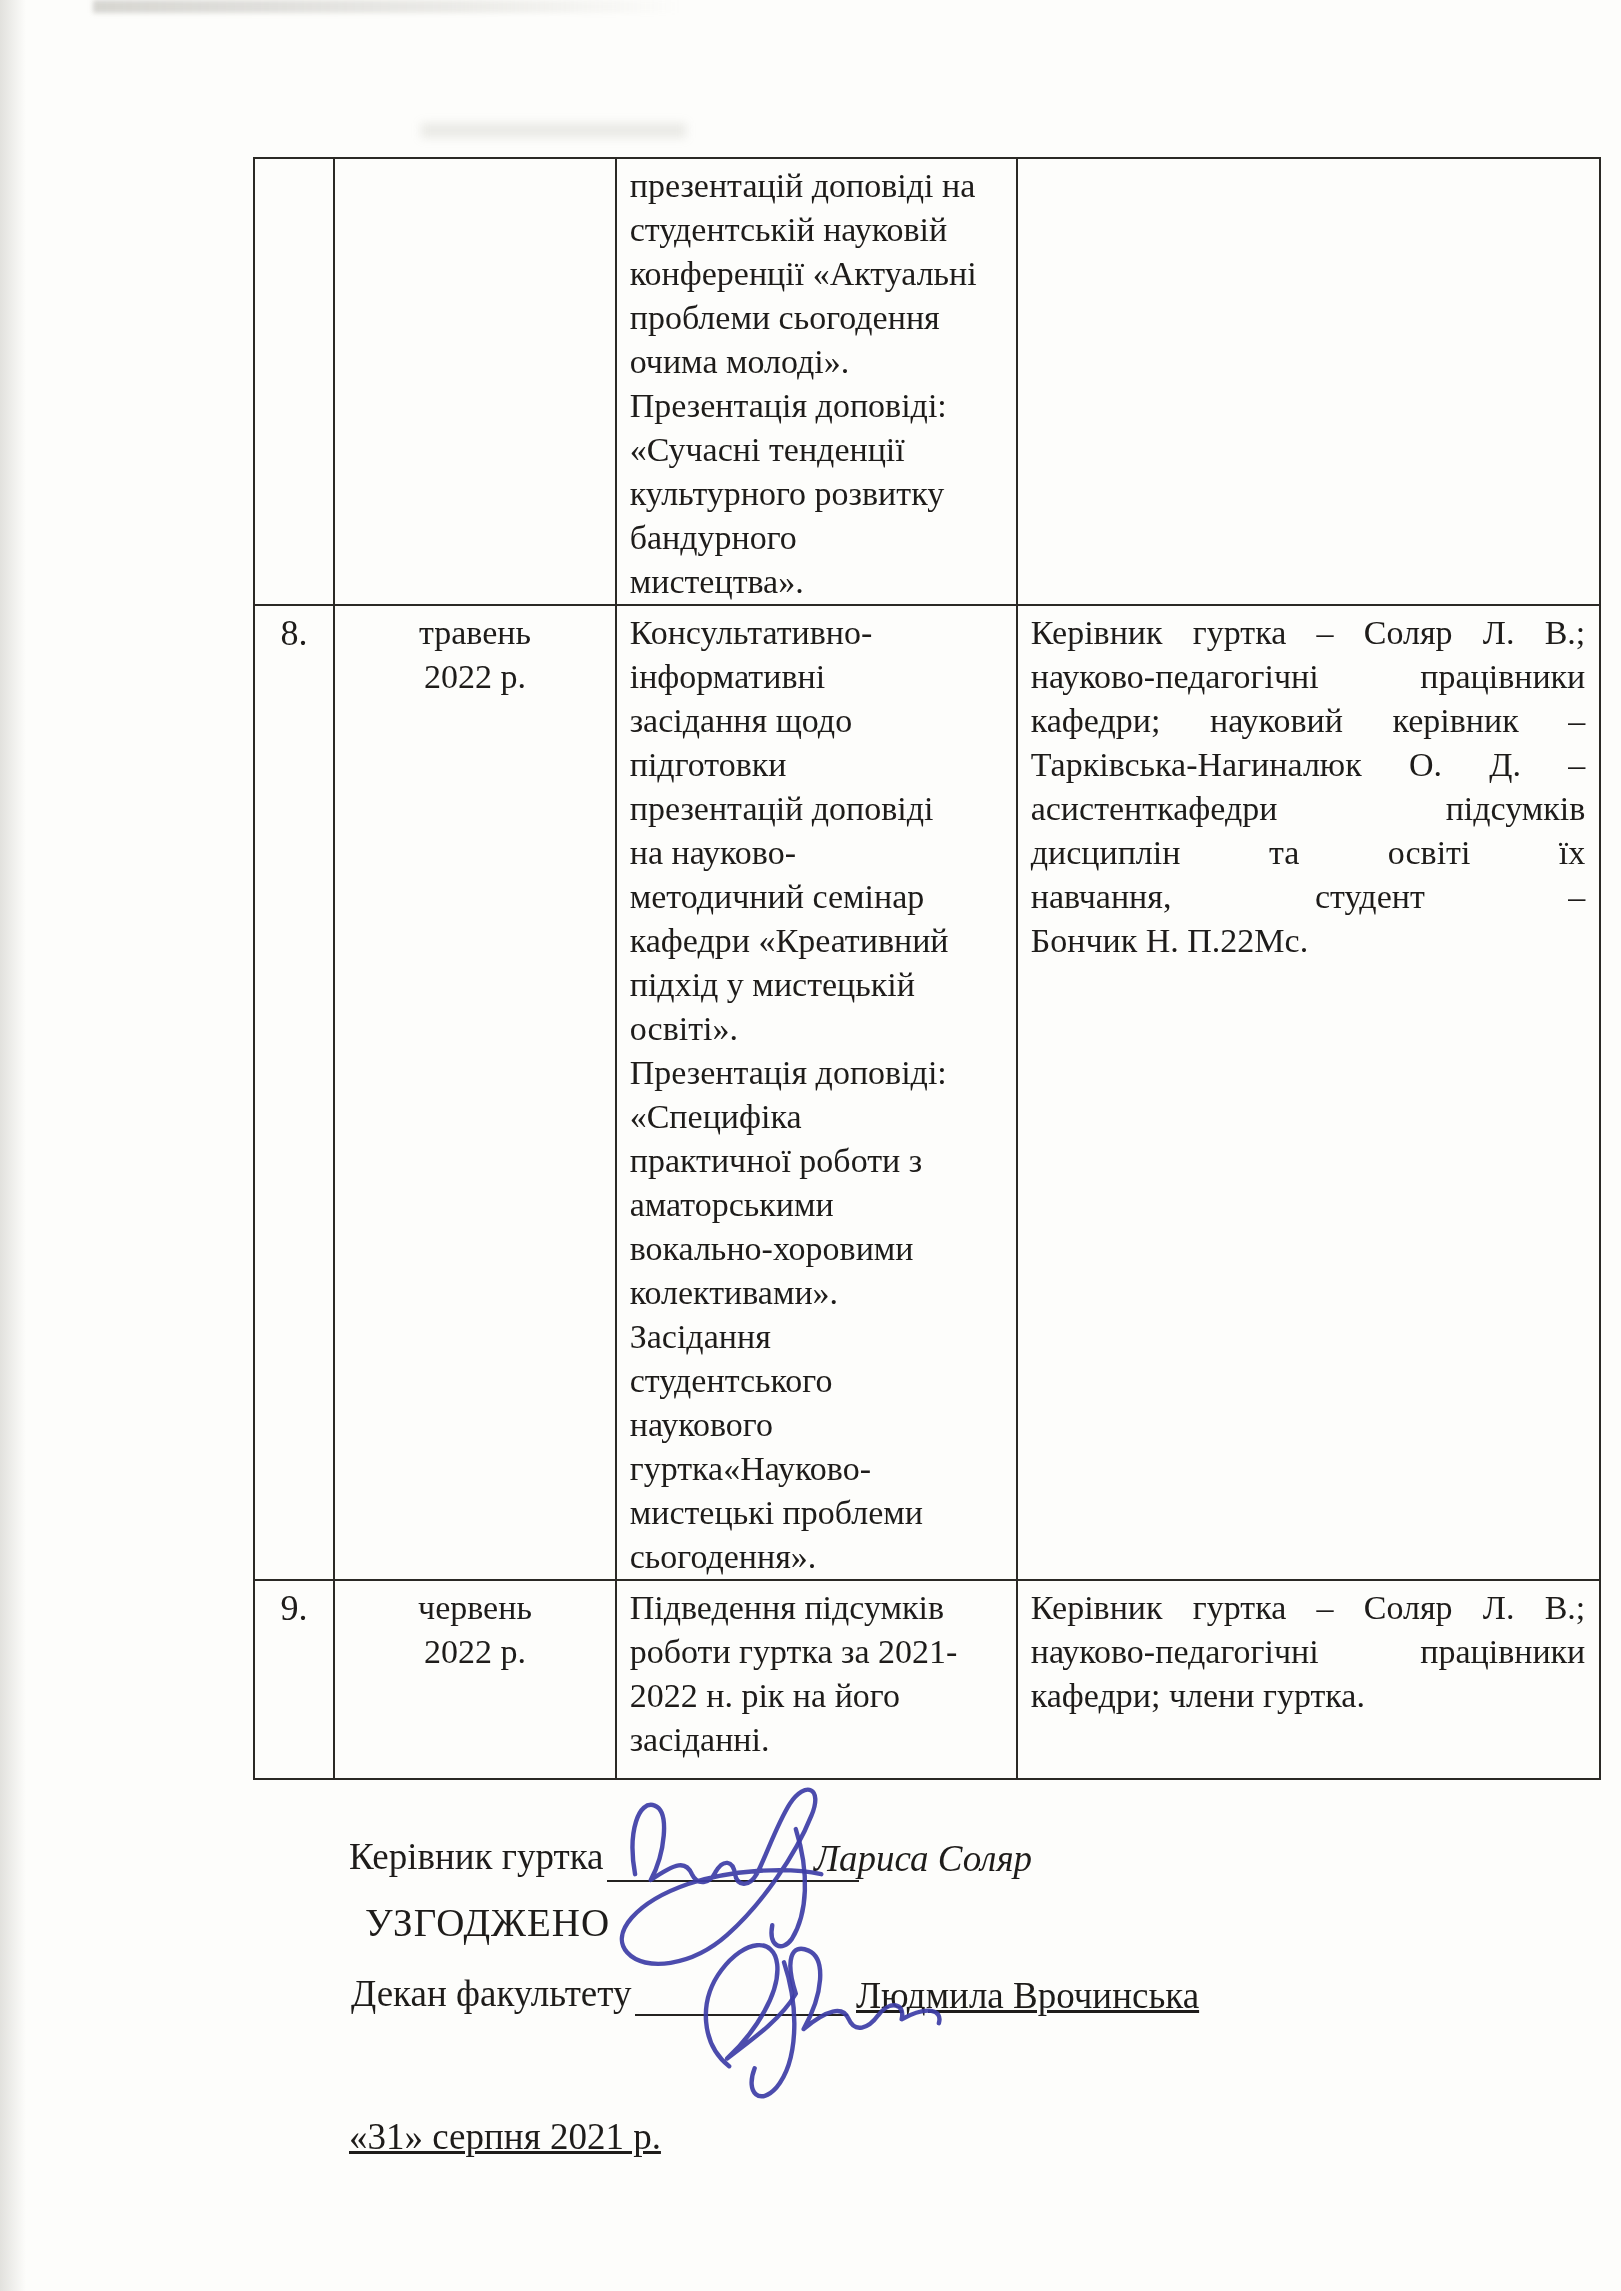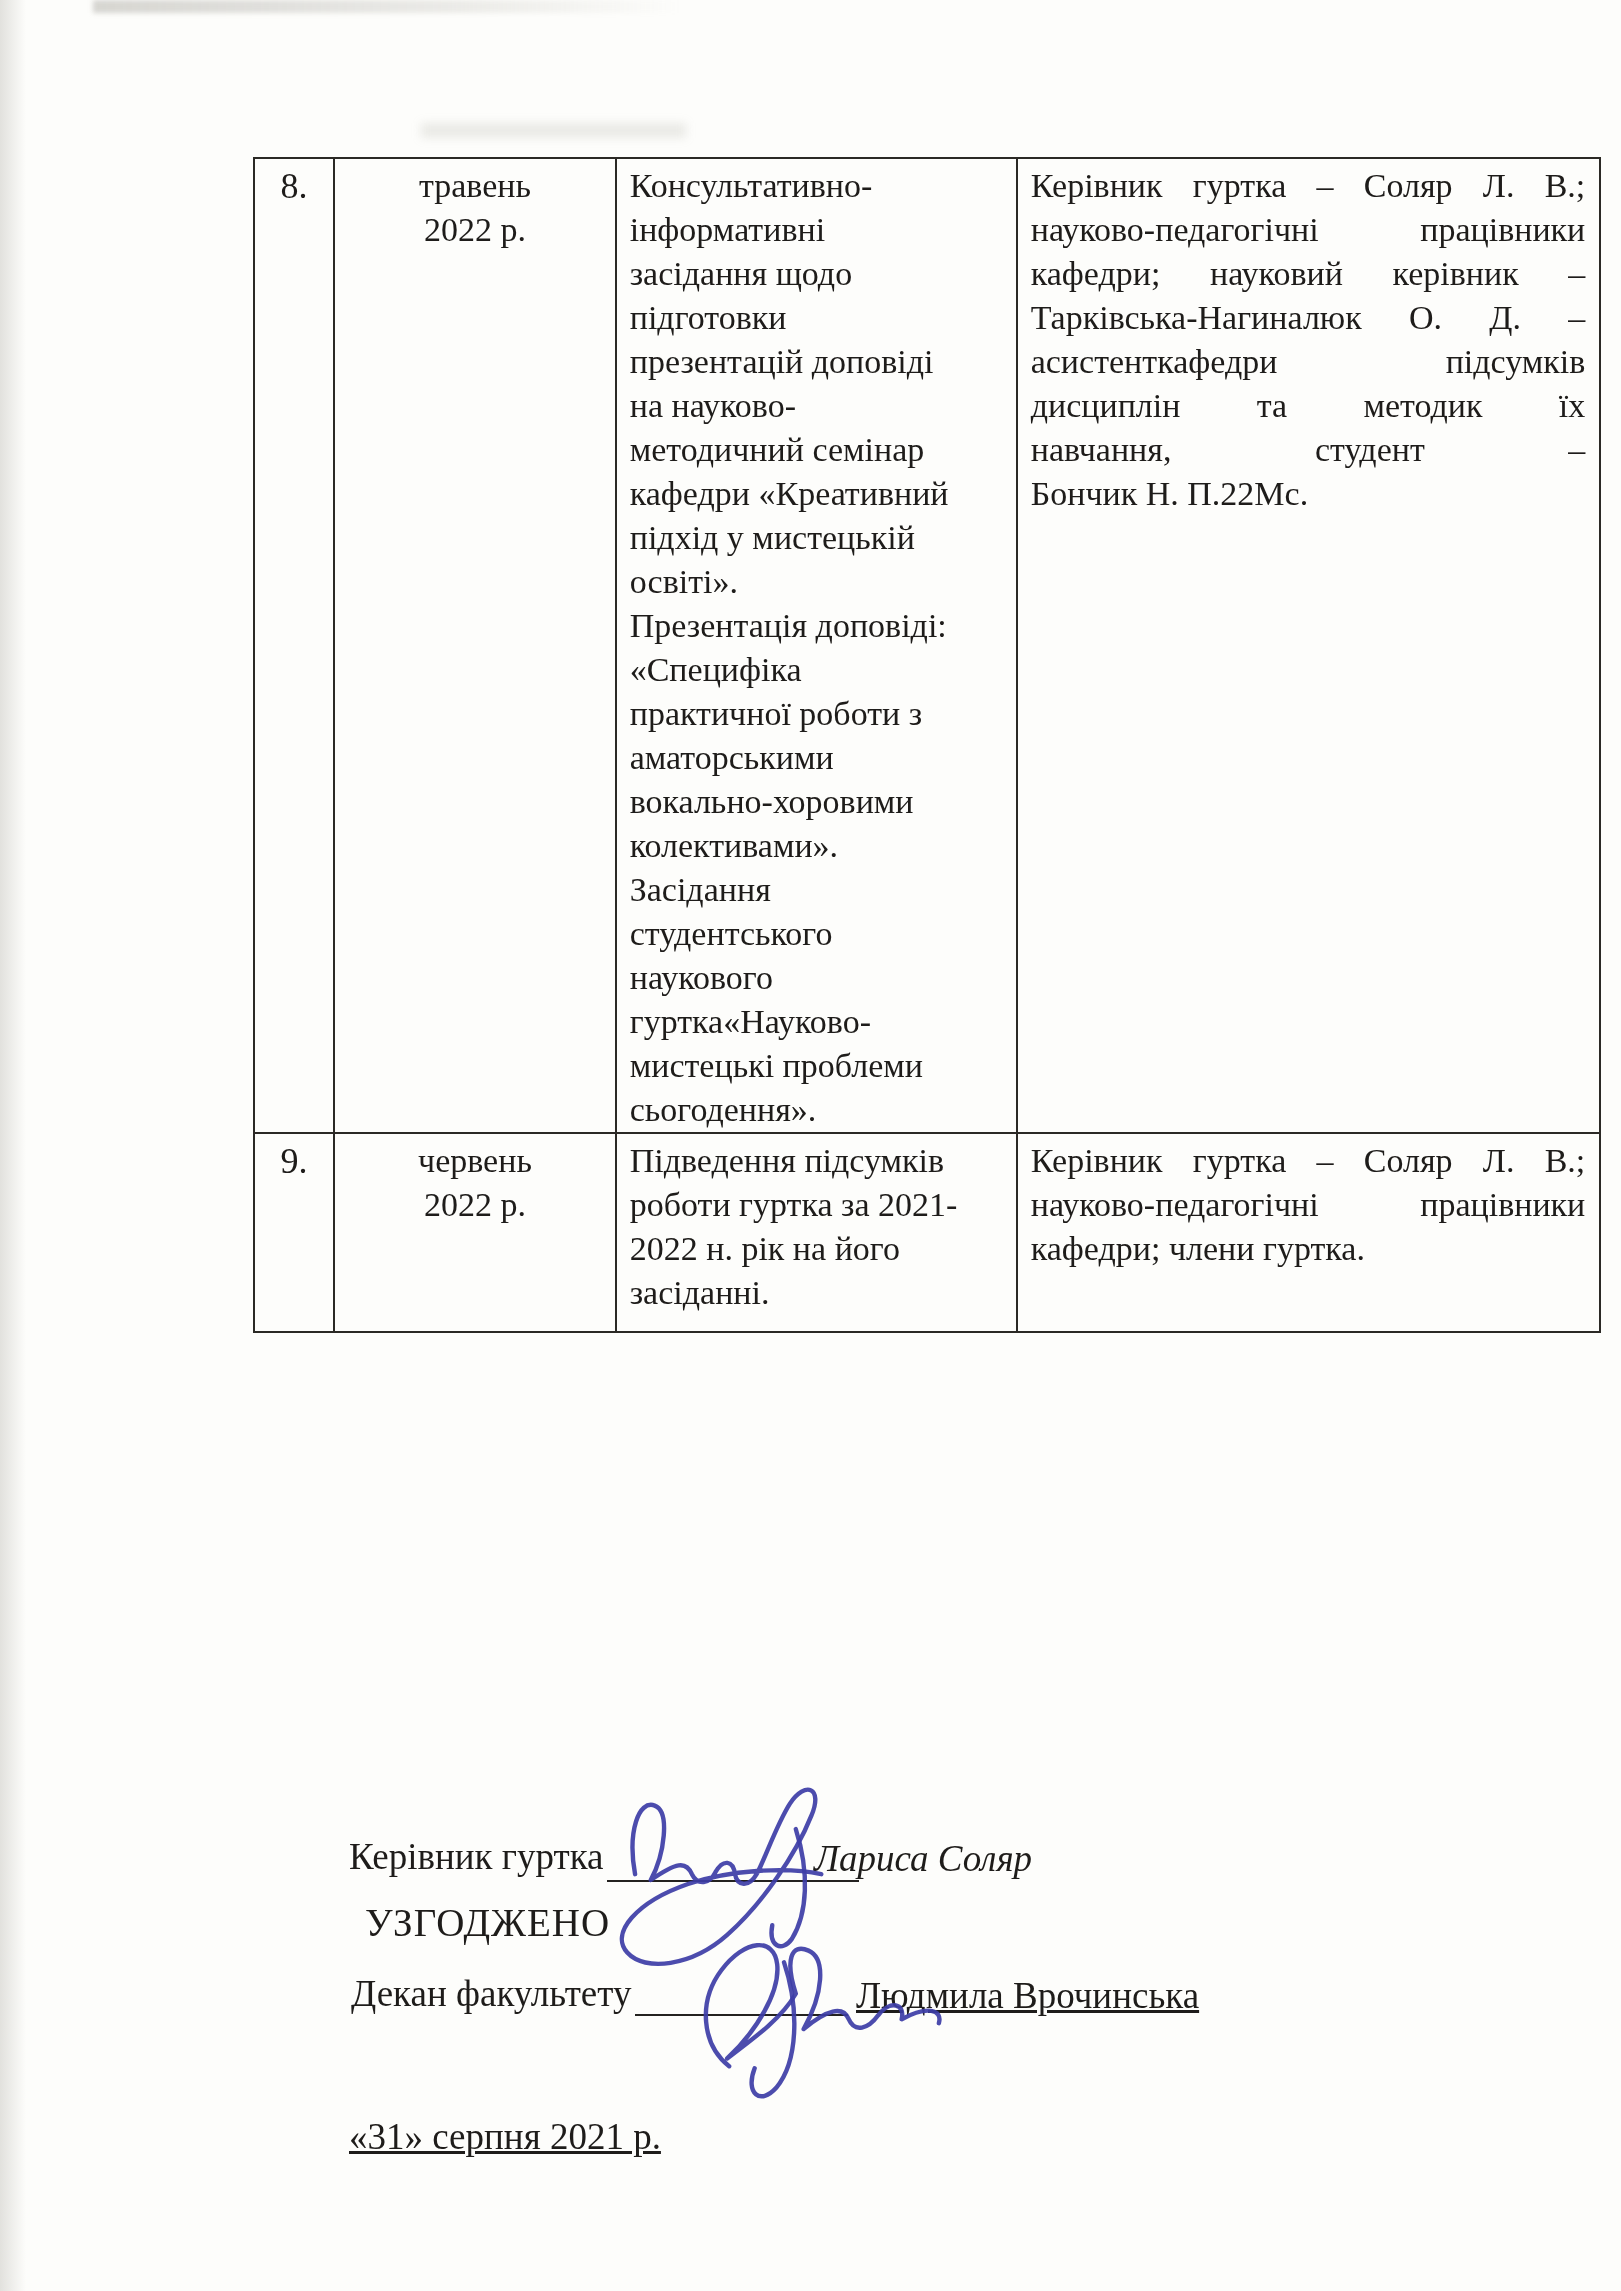--- a/index.html
+++ b/index.html
@@ -65,20 +65,35 @@
   <div class="artifact-midtop"></div>
 
   <table class="doc-table">
     <colgroup>
       <col style="width:80px">
         <col style="width:282px">
         <col style="width:401px">
         <col style="width:583px">
     </colgroup>
     <tbody>
+      <tr class="r7">
+        <td class="c-num"></td>
+        <td class="c-date"></td>
+        <td class="c-act">презентацій доповіді на
+студентській науковій
+конференції «Актуальні
+проблеми сьогодення
+очима молоді».
+Презентація доповіді:
+«Сучасні тенденції
+культурного розвитку
+бандурного
+мистецтва».</td>
+        <td class="c-resp"></td>
+      </tr>
       <tr class="r8">
         <td class="c-num">8.</td>
         <td class="c-date">травень
 2022 р.</td>
         <td class="c-act">Консультативно-
 інформативні
 засідання щодо
 підготовки
 презентацій доповіді
 на науково-
@@ -97,21 +112,21 @@
 наукового
 гуртка«Науково-
 мистецькі проблеми
 сьогодення».</td>
         <td class="c-resp">
             <div class="jline">Керівник гуртка – Соляр Л. В.;</div>
             <div class="jline">науково-педагогічні працівники</div>
             <div class="jline">кафедри; науковий керівник –</div>
             <div class="jline">Тарківська-Нагиналюк О. Д. –</div>
             <div class="jline">асистенткафедри підсумків</div>
-            <div class="jline">дисциплін та методик їх</div>
+            <div class="jline">дисциплін та освіті їх</div>
             <div class="jline">навчання, студент –</div>
             <div class="jline">Бончик Н. П.22Мс.</div>
           </td>
       </tr>
       <tr class="r9">
         <td class="c-num">9.</td>
         <td class="c-date">червень
 2022 р.</td>
         <td class="c-act">Підведення підсумків
 роботи гуртка за 2021-

